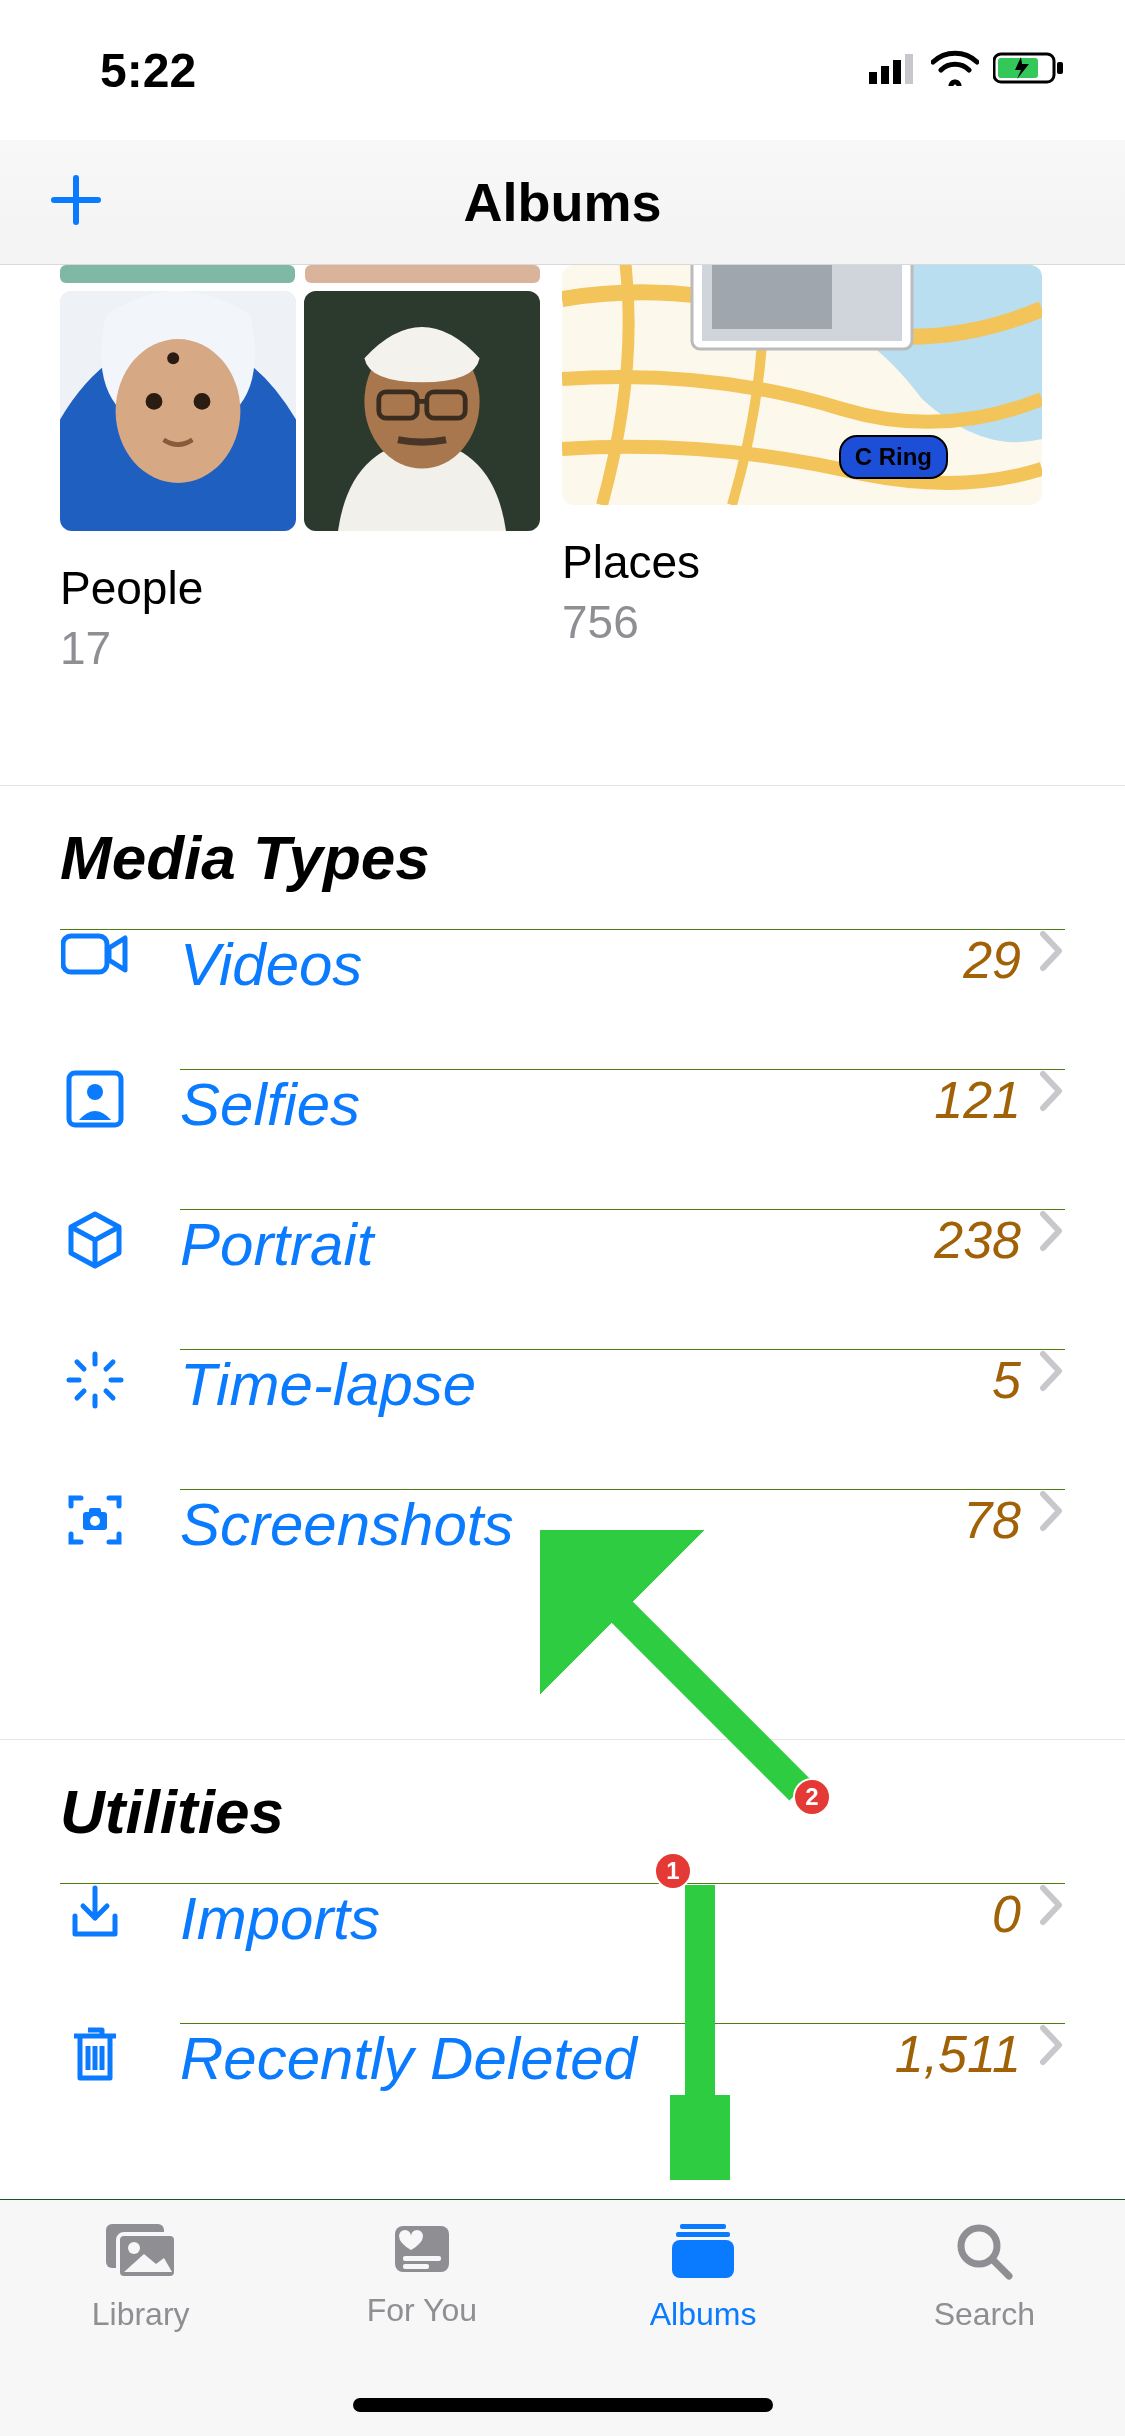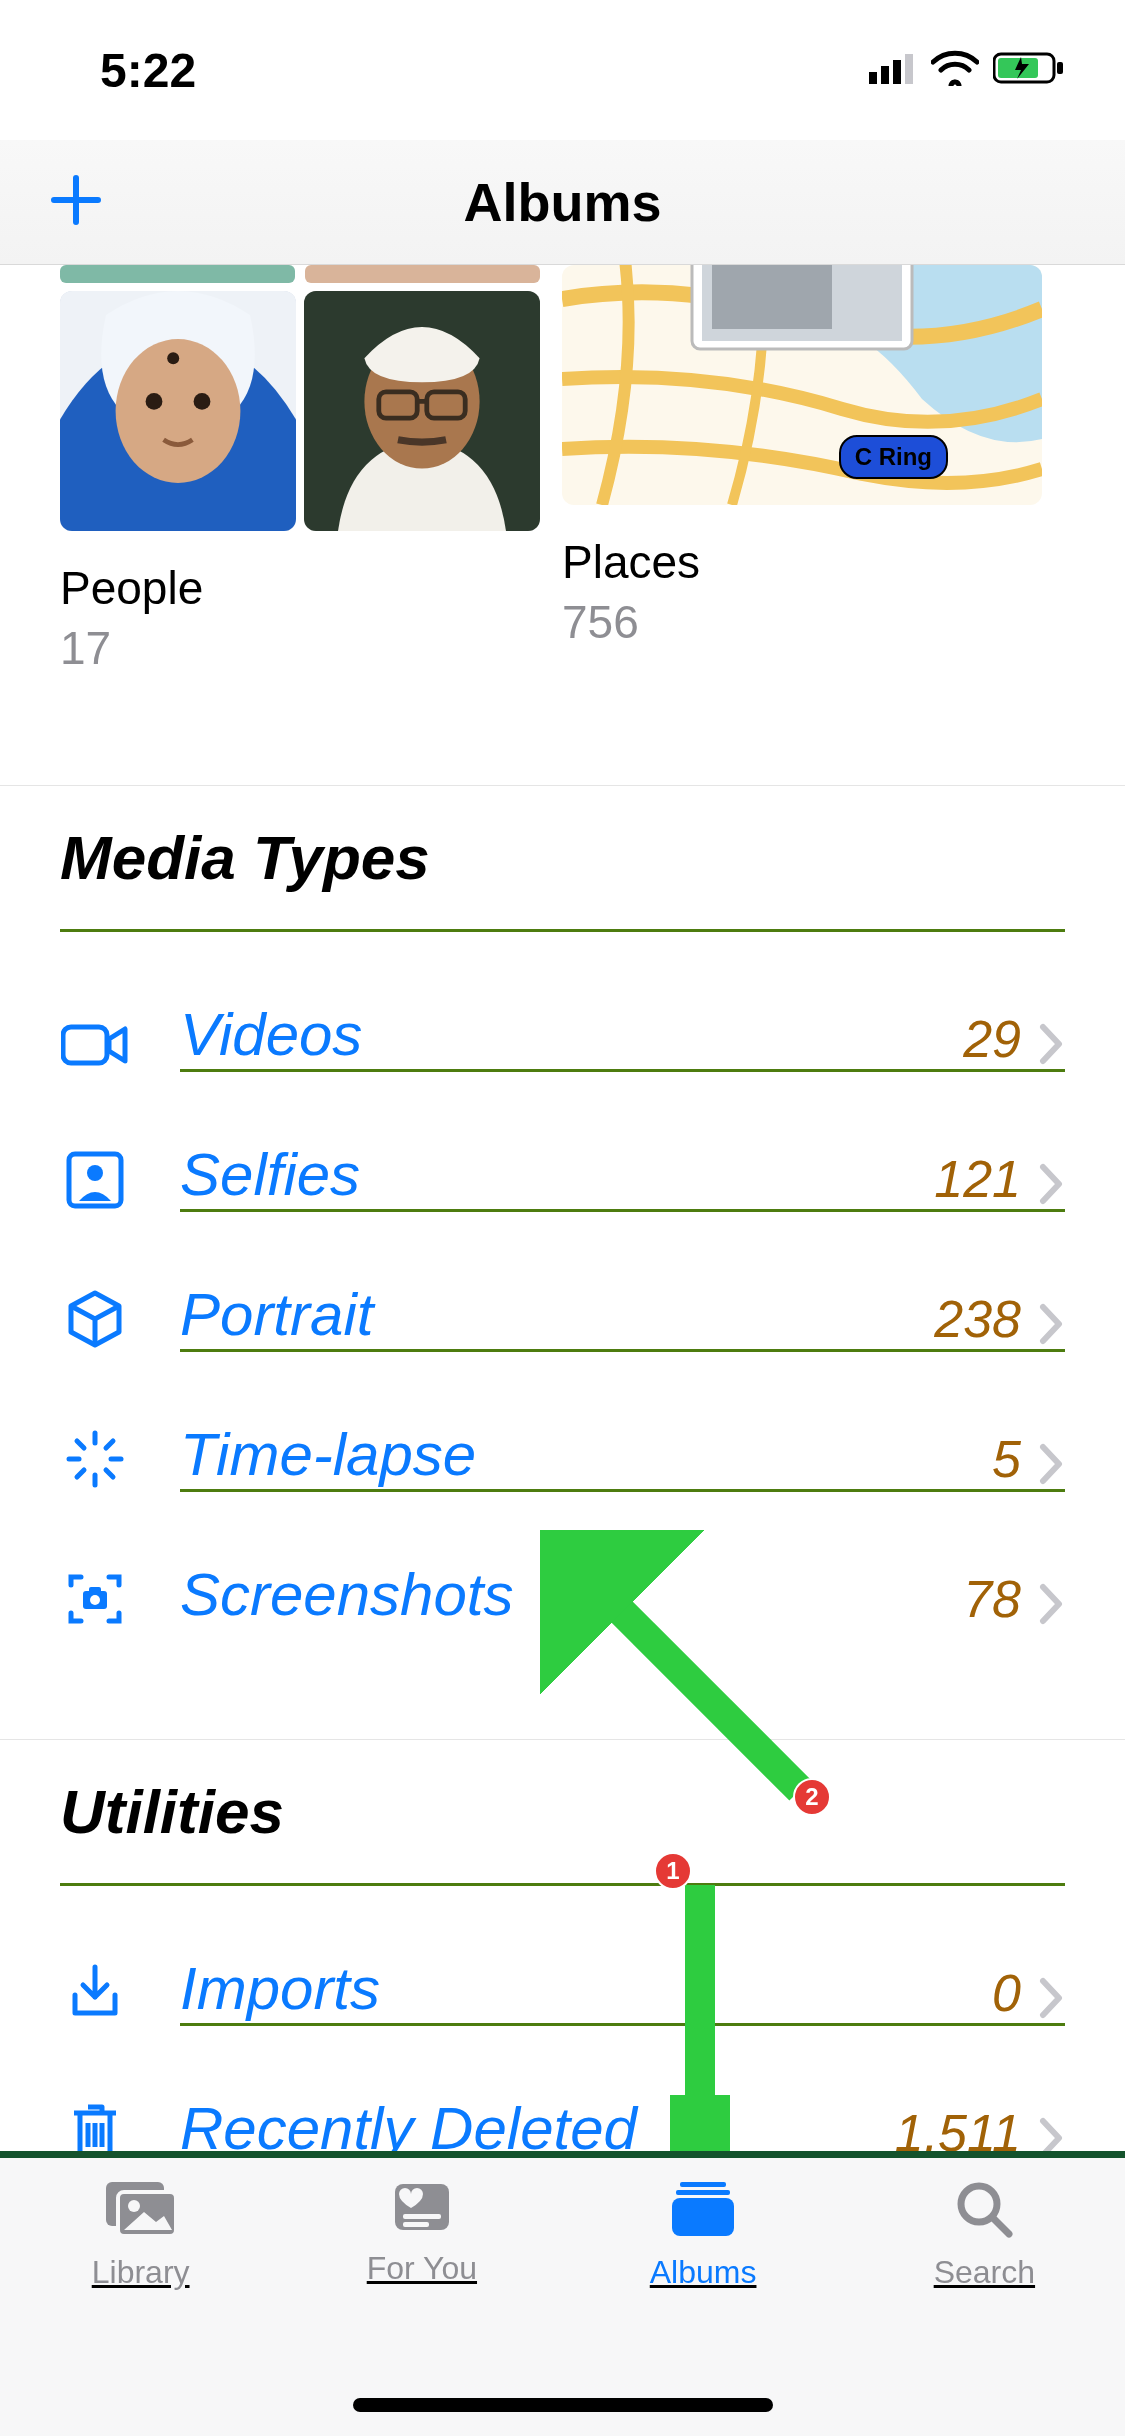--- a/index.html
+++ b/index.html
@@ -27,31 +27,31 @@
   .people-left, .people-right { flex: 1; border-radius: 12px; background-size: cover; background-position: center; }
   .people-left { background: linear-gradient(#cfd8e6,#b7c5d5); }
   .people-right { background: #ccc; }
   .places-thumb { width: 480px; height: 240px; border-radius: 12px; overflow: hidden; position: relative; }
   .album-title { font-size: 46px; font-weight: 400; margin-top: 30px; }
   .album-count { font-size: 46px; color: #8e8e93; margin-top: 6px; }
 
   .section { margin-top: 110px; border-top: 1px solid #e5e5e5; padding: 0 60px 0 60px; font-style: italic; }
   .section-title { font-size: 62px; font-weight: 700; margin-top: 36px; margin-bottom: 36px; }
 
-  .row { display: flex; align-items: flex-end; height: 140px; border-top: 3px solid #4d7c0f; }
+  .row { display: flex; align-items: flex-start; height: 140px; border-top: 1px solid #4d7c0f; }
   .section > .row:nth-of-type(1) { border-top: none; }
   .row .row-icon { width: 70px; display:flex; justify-content:center; color:#0a7aff; }
   .row .row-label { font-size: 60px; font-weight: 400; color: #0a7aff; margin-left: 50px; flex: 1; }
   .row .row-count { font-size: 52px; color: #a16207; margin-right: 18px; }
   .row .chev { color: #c7c7cc; }
 
   .row-indent { margin-left: 120px; }
 
   
-  .tab-bar { position: absolute; left:0; right:0; bottom:0; height: 285px; background: #f7f7f8; border-top: 7px solid #14532d; display: flex; padding-top: 20px; text-decoration: underline; }
+  .tab-bar { position: absolute; left:0; right:0; bottom:0; height: 237px; background: #f7f7f8; border-top: 1px solid #14532d; display: flex; padding-top: 20px; }
   .tab { flex:1; display:flex; flex-direction:column; align-items:center; gap:10px; color:#8e8e93; }
   .tab.active { color:#0a7aff; }
   .tab-label { font-size: 32px; }
   .home-indicator { position:absolute; bottom: 24px; left:50%; transform:translateX(-50%); width: 420px; height: 14px; background:#000; border-radius: 10px; }
 
   
   .arrow { position: absolute; pointer-events: none; }
   .badge-num { position: absolute; width: 38px; height: 38px; border-radius: 50%; background: #e53935; color: #fff; font-size: 24px; font-weight: 700; display:flex; align-items:center; justify-content:center; border: 2px solid #fff; }
 
   .map-label { position:absolute; background:#1d4ed8; border:2px solid #000; border-radius:18px; font-size:24px; font-weight:600; padding:6px 14px; }

